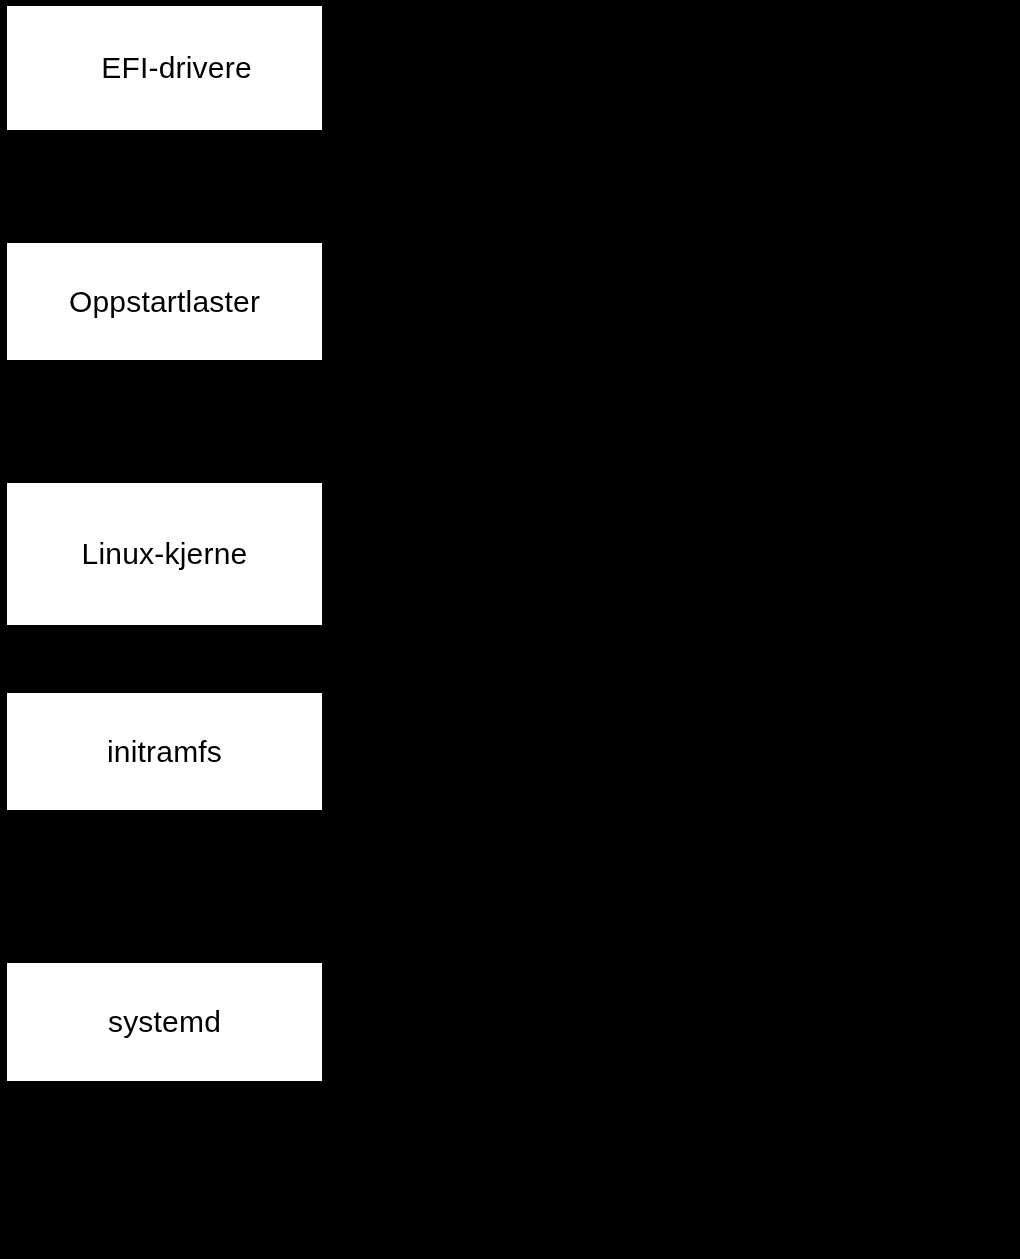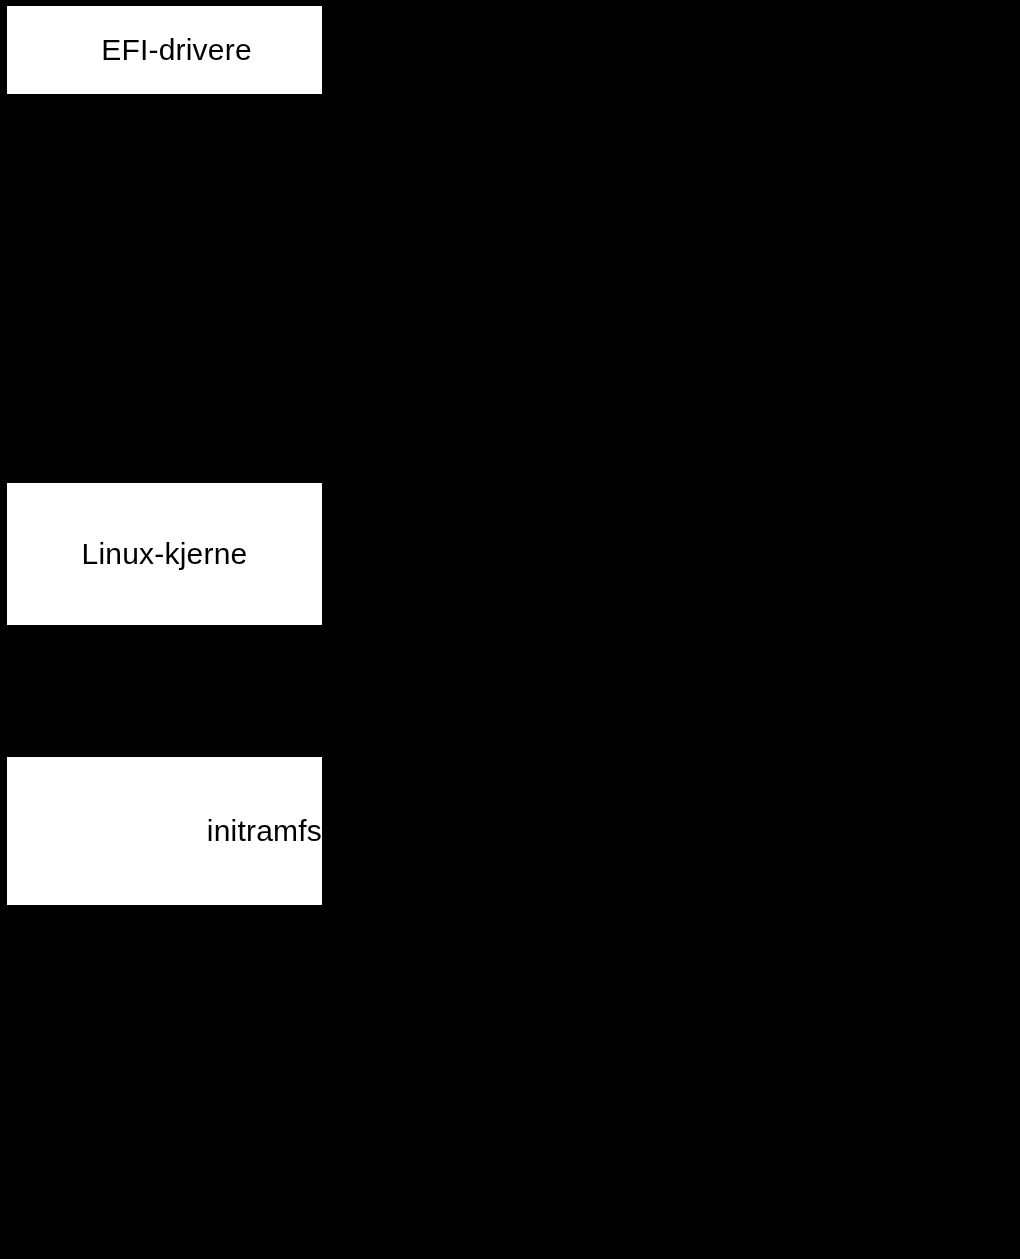--- a/index.html
+++ b/index.html
@@ -28,38 +28,44 @@
   .stage-label {
     font-family: "Liberation Sans", "DejaVu Sans", sans-serif;
     font-size: 30px;
     font-weight: 400;
     line-height: 1;
     color: #000000;
     letter-spacing: 0.2px;
     white-space: nowrap;
     text-align: center;
   }
-  .box-1 { top: 6px;   height: 88px; padding-left: 24px; }
+  .box-1 { top: 6px;   height: 124px; padding-left: 24px; }
   .box-2 { top: 243px; height: 117px; }
   .box-3 { top: 483px; height: 142px; }
-  .box-4 { top: 757px; height: 148px; justify-content: flex-end; }
+  .box-4 { top: 693px; height: 117px; }
   .box-5 { top: 963px; height: 118px; }
 </style>
 </head>
 <body>
 
 <div id="canvas">
 
   <div class="stage-box box-1">
     <span class="stage-label">EFI-drivere</span>
   </div>
 
+  <div class="stage-box box-2">
+    <span class="stage-label">Oppstartlaster</span>
+  </div>
 
   <div class="stage-box box-3">
     <span class="stage-label">Linux-kjerne</span>
   </div>
 
   <div class="stage-box box-4">
     <span class="stage-label">initramfs</span>
   </div>
 
+  <div class="stage-box box-5">
+    <span class="stage-label">systemd</span>
+  </div>
 
 </div>
 
 </body></html>

